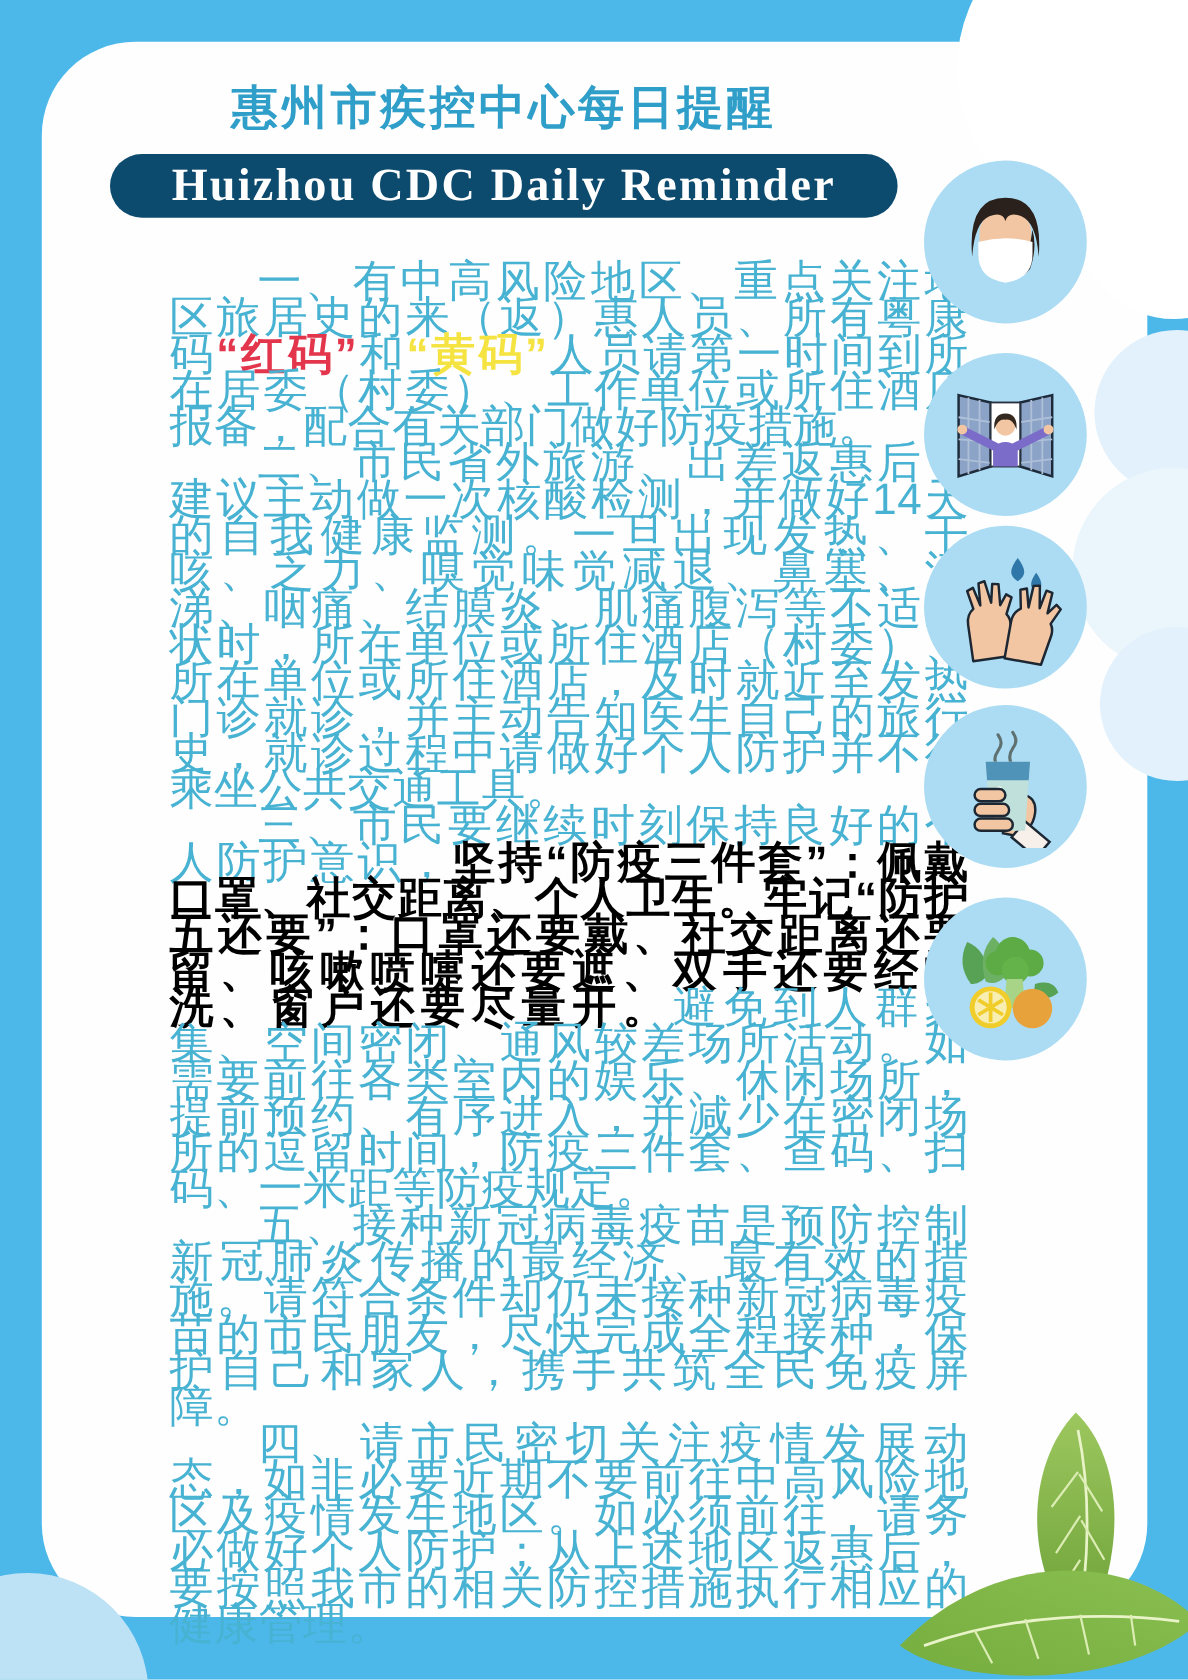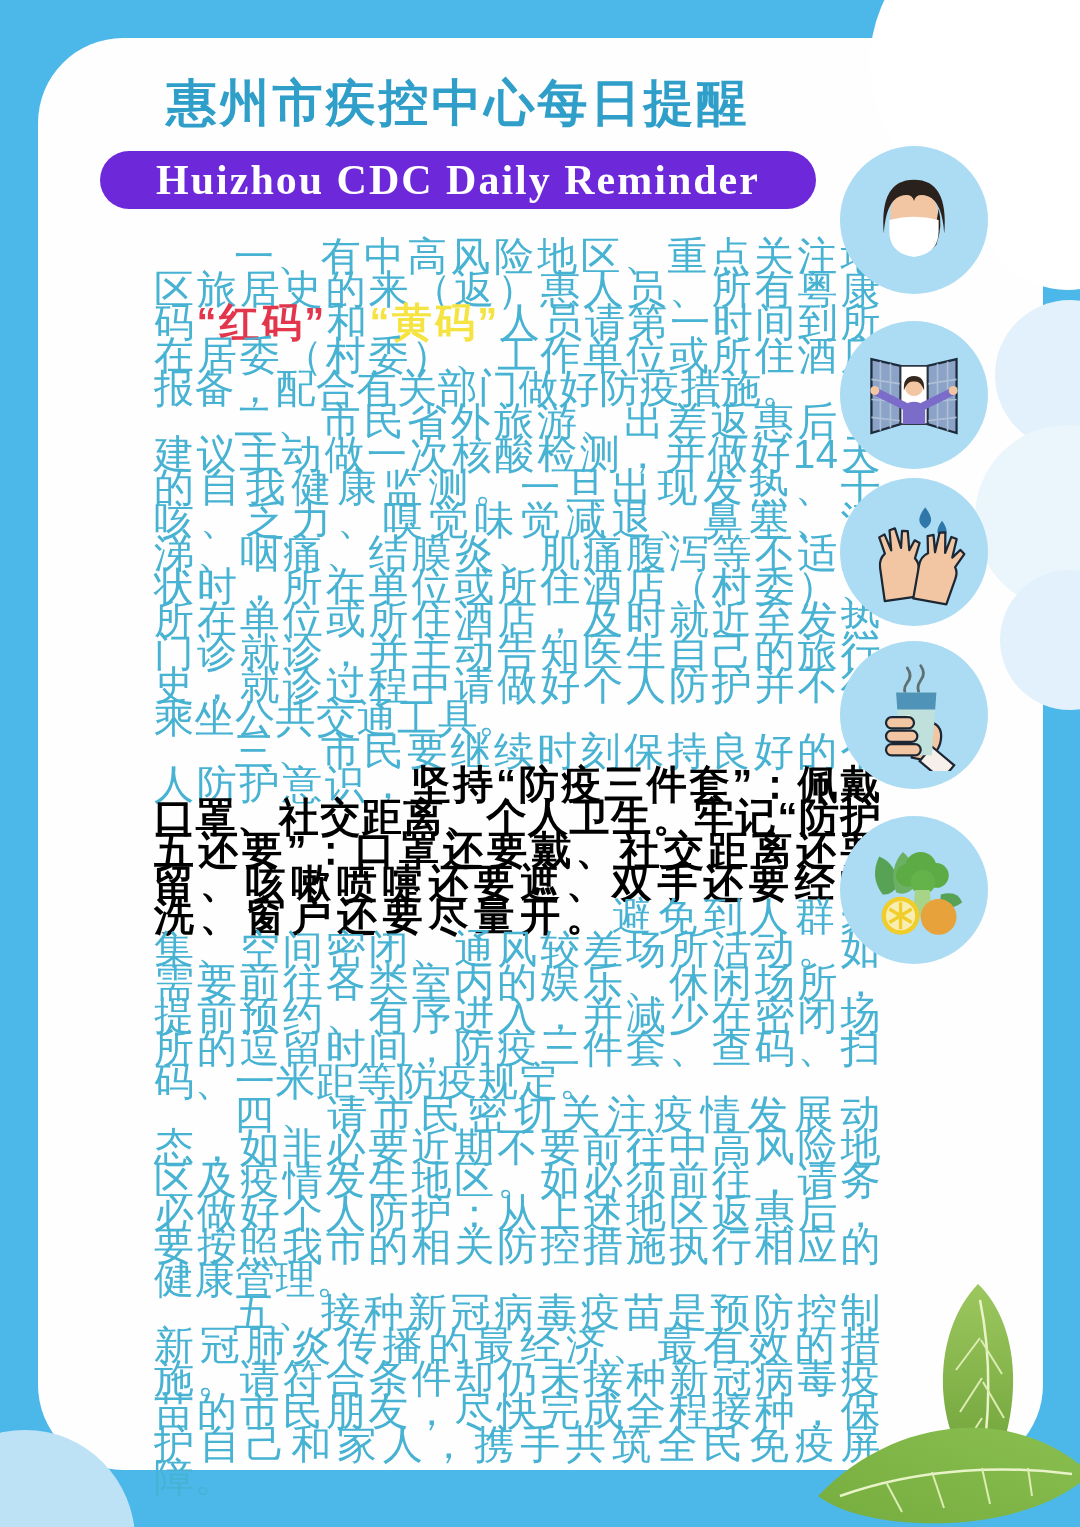--- a/index.html
+++ b/index.html
@@ -17,24 +17,24 @@
   .cloud-b { left:870px; top:-80px; width:285px; height:285px; background:#ffffff; z-index:4; }
   .cloud-c { left:980px; top:115px; width:175px; height:175px; background:#ffffff; z-index:4; }
   .cloud-d { left:995px; top:300px; width:150px; height:150px; background:#e2f1fb; z-index:4; }
   .cloud-e { left:975px; top:425px; width:185px; height:185px; background:#eaf5fc; z-index:4; }
   .cloud-f { left:1000px; top:570px; width:140px; height:140px; background:#e2f1fb; z-index:4; }
   .corner-bl { left:-85px; top:1430px; width:220px; height:220px; background:#bde2f5; z-index:3; }
 
   .header { position:absolute; left:100px; top:70px; width:716px; text-align:center; z-index:5; }
   .title {
     margin:0; font-family:"Liberation Serif","DejaVu Serif",serif;
-    font-size:50px; font-weight:700; color:#2f9fc9; letter-spacing:3px; white-space:nowrap;
+    font-size:42px; font-weight:700; color:#2f9fc9; letter-spacing:3px; white-space:nowrap;
   }
   .subtitle-pill {
-    margin-top:14px; height:58px; border-radius:30px; background:#6d28d9;
+    margin-top:14px; height:58px; border-radius:30px; background:#0c4a6e;
     display:flex; align-items:center; justify-content:center;
   }
   .subtitle-pill span {
     font-family:"Liberation Serif","DejaVu Serif",serif;
     font-size:42px; font-weight:700; color:#ffffff; letter-spacing:2px; white-space:nowrap;
   }
 
   .body-text {
     position:absolute; left:118px; top:240px; width:727px; z-index:5;
     font-size:40px; line-height:33px; color:#47b2d2; font-weight:500;
@@ -73,22 +73,22 @@
     <h1 class="title">惠州市疾控中心每日提醒</h1>
     <div class="subtitle-pill">
       <span>Huizhou CDC Daily Reminder</span>
     </div>
   </div>
 
   <div class="body-text">
     <p><span>一、有中高风险地区、重点关注地区旅居史的来（返）惠人员、所有粤康码</span><span class="seg-red">“红码”</span><span>和</span><span class="seg-yellow">“黄码”</span><span>人员请第一时间到所在居委（村委）、工作单位或所住酒店报备，配合有关部门做好防疫措施。</span></p>
     <p><span>二、市民省外旅游、出差返惠后，建议主动做一次核酸检测，并做好14天的自我健康监测。一旦出现发热、干咳、乏力、嗅觉味觉减退、鼻塞、流涕、咽痛、结膜炎、肌痛腹泻等不适症状时，所在单位或所住酒店（村委）、所在单位或所住酒店，及时就近至发热门诊就诊，并主动告知医生自己的旅行史，就诊过程中请做好个人防护并不得乘坐公共交通工具。</span></p>
     <p><span>三、市民要继续时刻保持良好的个人防护意识，</span><span class="seg-navy">坚持“防疫三件套”：佩戴口罩、社交距离、个人卫生。牢记“防护五还要”：口罩还要戴、社交距离还要留、咳嗽喷嚏还要遮、双手还要经常洗、窗户还要尽量开。</span><span>避免到人群聚集、空间密闭、通风较差场所活动。如需要前往各类室内的娱乐、休闲场所，提前预约、有序进入，并减少在密闭场所的逗留时间，防疫三件套、查码、扫码、一米距等防疫规定。</span></p>
+    <p><span>五、接种新冠病毒疫苗是预防控制新冠肺炎传播的最经济、最有效的措施。请符合条件却仍未接种新冠病毒疫苗的市民朋友，尽快完成全程接种，保护自己和家人，携手共筑全民免疫屏障。</span></p>
     <p><span>四、请市民密切关注疫情发展动态，如非必要近期不要前往中高风险地区及疫情发生地区。如必须前往，请务必做好个人防护；从上述地区返惠后，要按照我市的相关防控措施执行相应的健康管理。</span></p>
-    <p><span>五、接种新冠病毒疫苗是预防控制新冠肺炎传播的最经济、最有效的措施。请符合条件却仍未接种新冠病毒疫苗的市民朋友，尽快完成全程接种，保护自己和家人，携手共筑全民免疫屏障。</span></p>
   </div>
 
   <div class="icon-circle ic-1">
     <svg viewBox="0 0 100 100">
       <rect x="29" y="26" width="42" height="52" rx="16" fill="#f2c6a2"></rect>
       <path d="M23 62 Q19 14 50 14 Q81 14 77 62 Q75 34 63 29 Q52 25 50 33 Q48 25 37 29 Q25 34 23 62 Z" fill="#2b211c"></path>
       <path d="M72 40 Q76 55 70 72 L66 76 Z" fill="#2b211c"></path>
       <path d="M28 50 Q50 44 72 50 L72 60 Q72 80 50 83 Q28 80 28 60 Z" fill="#ffffff"></path>
     </svg>
   </div>

